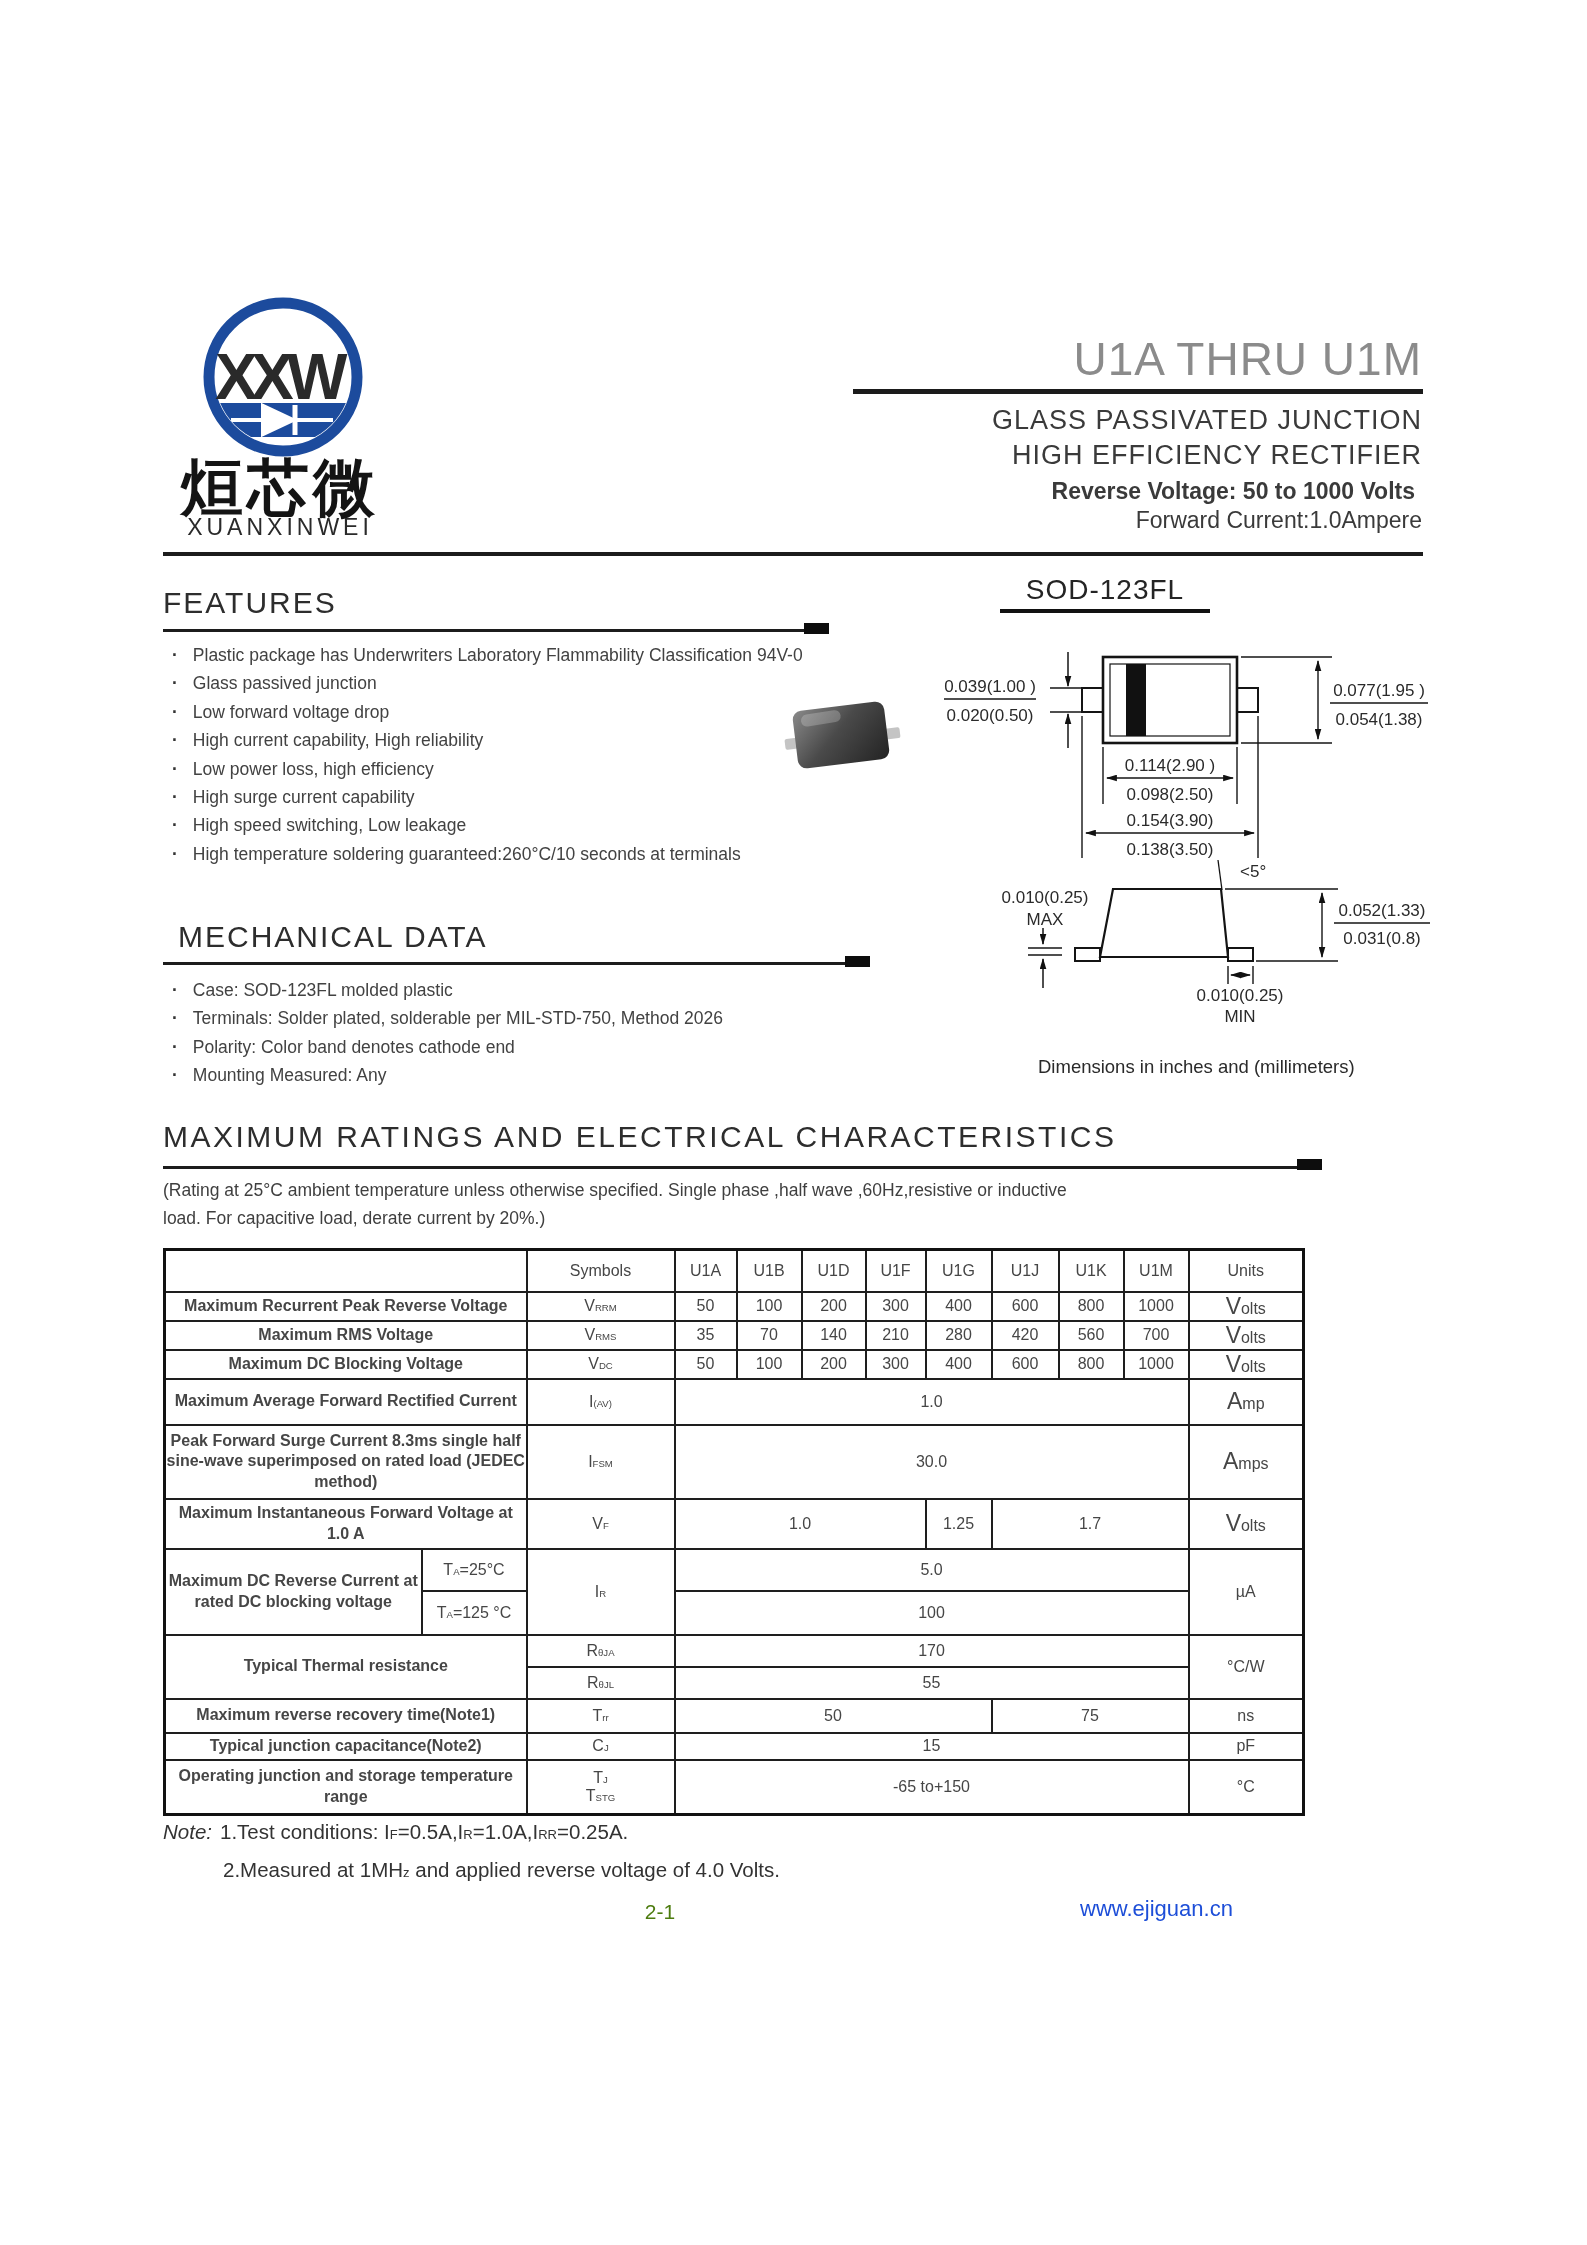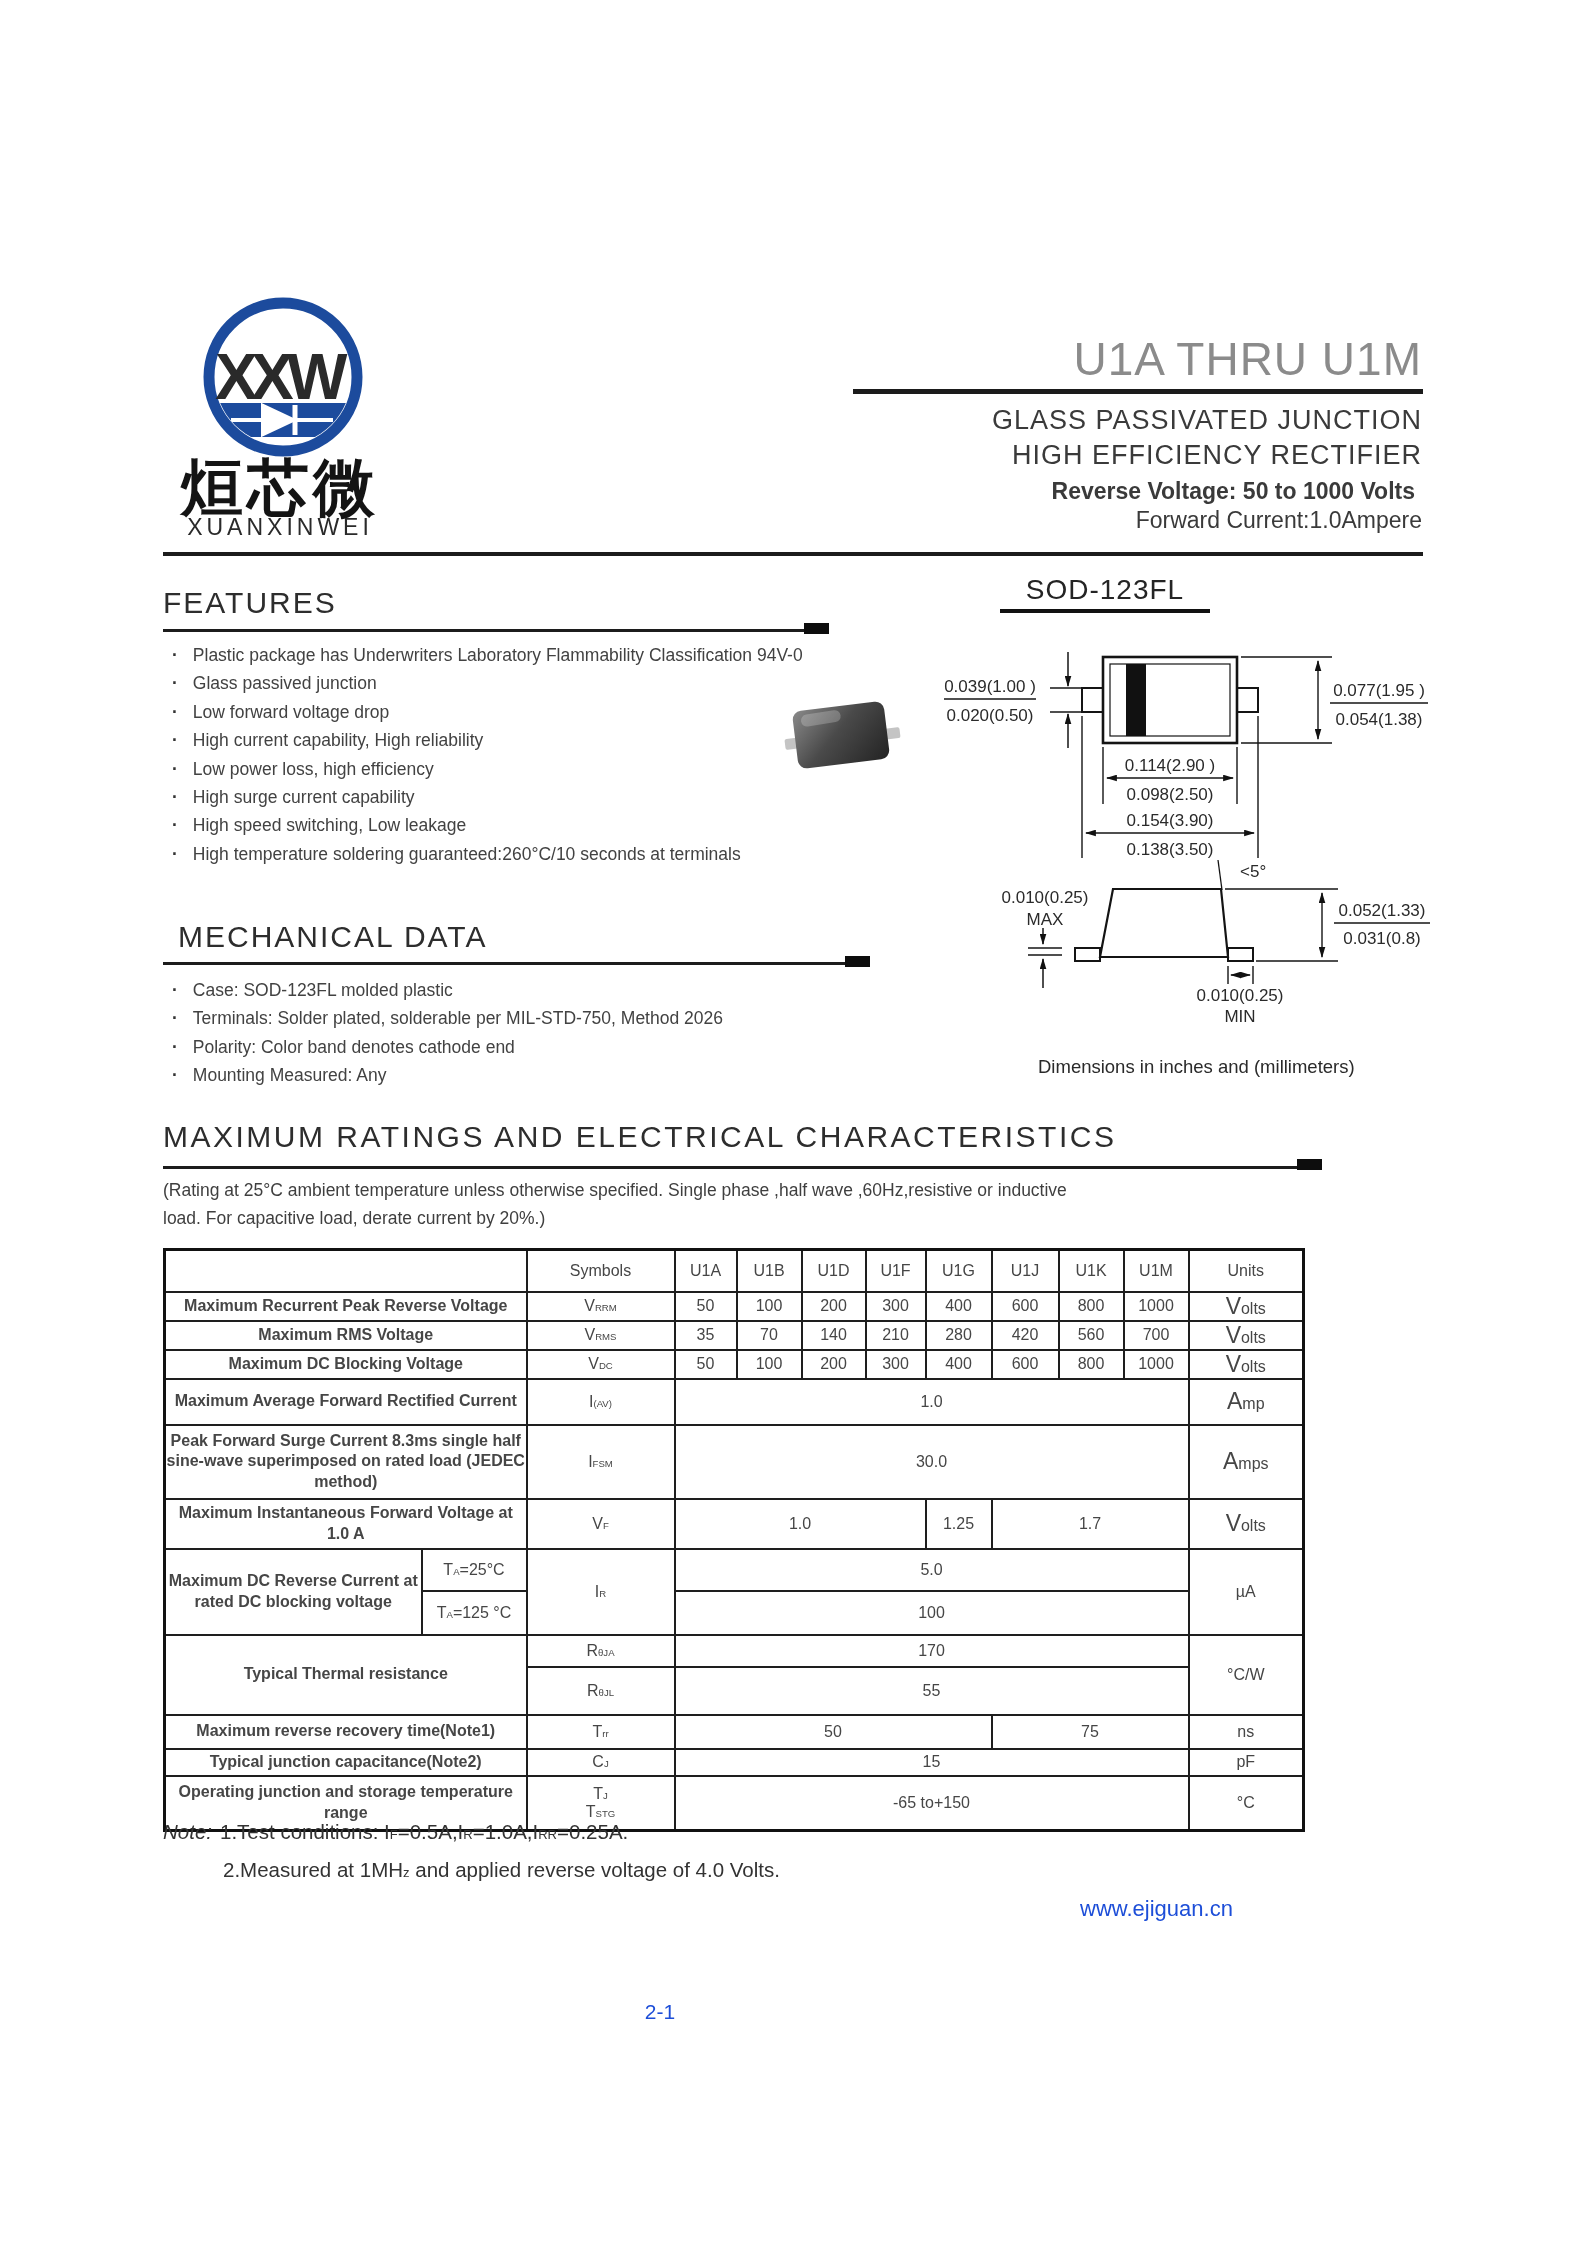--- a/index.html
+++ b/index.html
@@ -63,21 +63,21 @@
   td.sym { font-size:20px; color:#454545; }
   .sub { font-size:0.6em; }
   td.cond { font-size:15px; padding:0 2px; }
   td.unit { font-size:17.5px; color:#474747; }
   td.cap::first-letter { font-size:23px; }
 
   
   .note-line { font-size:20.5px; color:#333; white-space:nowrap; }
   .note-label { font-style:italic; margin-right:8px; }
   .nsub { font-size:13px; }
-  .foot-page { left:595px; top:2000px; width:130px; text-align:center; font-size:21px; color:#1d4ed8; }
+  .foot-page { left:595px; top:1900px; width:130px; text-align:center; font-size:21px; color:#4d7c0f; }
   .foot-site { left:1080px; top:1896px; width:220px; text-align:left; font-size:22px; color:#1d4ed8; }
 
   svg text { font-family:"Liberation Sans", sans-serif; fill:#2a2a2a; }
 </style>
 </head>
 <body>
 
 <div id="page">
 
   <svg class="abs" style="left:193px; top:293px;" width="185" height="170" viewBox="0 0 185 170">
@@ -346,21 +346,21 @@
         <td class="cond"><span>T</span><span class="sub">A</span><span>=125 °C</span></td>
         <td colspan="8">100</td>
       </tr>
 
       <tr style="height:32px">
         <td class="lbl" colspan="2" rowspan="2">Typical Thermal resistance</td>
         <td class="sym"><span>R</span><span class="sub">θJA</span></td>
         <td colspan="8">170</td>
         <td class="unit" rowspan="2">°C/W</td>
       </tr>
-      <tr style="height:48px">
+      <tr style="height:32px">
         <td class="sym"><span>R</span><span class="sub">θJL</span></td>
         <td colspan="8">55</td>
       </tr>
 
       <tr style="height:34px">
         <td class="lbl" colspan="2">Maximum reverse recovery time(Note1)</td>
         <td class="sym"><span>T</span><span class="sub">rr</span></td>
         <td colspan="5">50</td>
         <td colspan="3">75</td>
         <td class="unit">ns</td>

